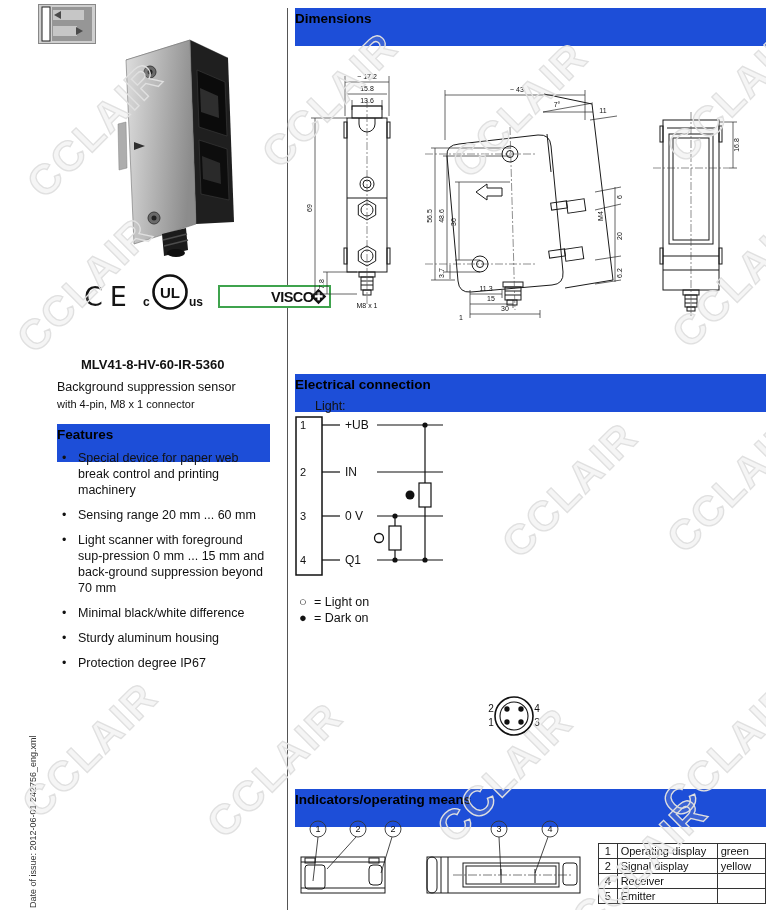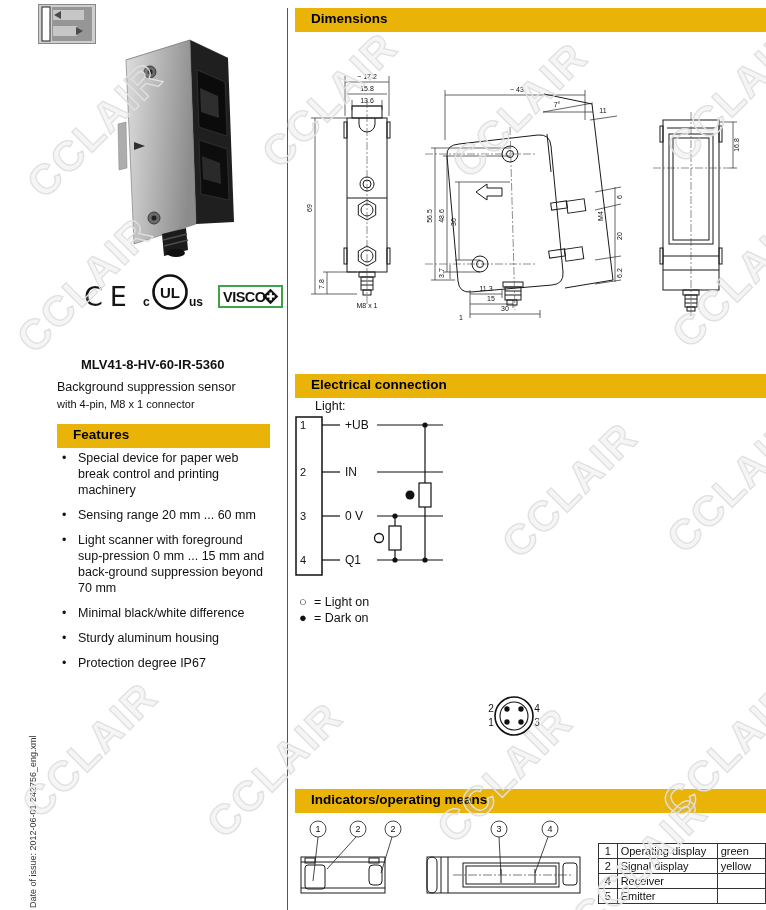--- a/index.html
+++ b/index.html
@@ -4,41 +4,41 @@
 <style>
   html,body{margin:0;padding:0;background:#fff;}
   .page{position:relative;width:766px;height:910px;background:#fff;overflow:hidden;
         font-family:"Liberation Sans",sans-serif;color:#111;}
   
   .wm{position:absolute;z-index:3;font-size:42px;font-weight:bold;letter-spacing:2px;
       color:rgba(200,200,200,0.18);-webkit-text-stroke:1.3px #e0e0e0;
       transform:translate(-50%,-50%) rotate(-45deg);pointer-events:none;white-space:nowrap;}
   .content{position:absolute;inset:0;z-index:2;}
   
-  .bar{position:absolute;height:24px;background:#eab308;font-weight:bold;font-size:13.5px;
-       line-height:22px;padding-left:16px;box-sizing:border-box;color:#000;}
+  .bar{position:absolute;height:38px;background:#1d4ed8;font-weight:bold;font-size:13.5px;
+       line-height:22px;padding-left:0;box-sizing:border-box;color:#000;}
   .bar.left{left:57px;width:213px;}
   .bar.right{left:295px;width:471px;}
   .divider{position:absolute;left:287px;top:8px;width:1px;height:902px;background:#555;}
   .edge-note{position:absolute;left:28px;top:908px;transform:rotate(-90deg);
              transform-origin:0 0;font-size:9px;color:#333;white-space:nowrap;width:180px;}
   
   .model-number{position:absolute;left:57px;top:357px;font-weight:bold;font-size:13px;padding-left:24px;}
   .model-desc{position:absolute;left:57px;top:380px;font-size:12.5px;}
   .model-sub{position:absolute;left:57px;top:398px;font-size:11px;}
   .features-list{position:absolute;left:60px;top:450px;width:210px;font-size:12.5px;}
   .feature{position:relative;padding-left:18px;margin-bottom:9px;line-height:16px;}
   .feature::before{content:"•";position:absolute;left:2px;top:0;}
   
   .ce-mark{position:absolute;left:84px;top:281px;font-family:"DejaVu Sans",sans-serif;
            font-size:27px;font-weight:500;letter-spacing:7px;color:#151515;}
   .ul-wrap{position:absolute;left:140px;top:270px;}
   .visco{position:absolute;left:218px;top:285px;border:2px solid #3fa34d;background:#fff;
          height:19px;display:flex;align-items:center;padding:0 3px;}
-  .visco-label{font-weight:bold;font-size:14.5px;letter-spacing:-0.5px;color:#111;}
+  .visco-label{font-weight:bold;font-size:14.5px;letter-spacing:-0.5px;color:#111;margin-left:48px;}
   .visco-cross{position:relative;width:14px;height:14px;margin-left:-2px;display:inline-block;}
   .visco-cross .dia{position:absolute;inset:1.5px;background:#111;transform:rotate(45deg);}
   .visco-cross .pl{position:absolute;inset:0;color:#fff;font-size:10px;font-weight:bold;
                    text-align:center;line-height:14px;}
   
   .legend-row{position:absolute;left:299px;font-size:12.5px;line-height:15px;}
   .legend-sym{display:inline-block;width:15px;font-size:13px;}
   
   .ind-table{position:absolute;left:598px;top:843px;border-collapse:collapse;font-size:11px;}
   .ind-table td{border:1px solid #333;height:14px;padding:0 3px;line-height:14px;}

